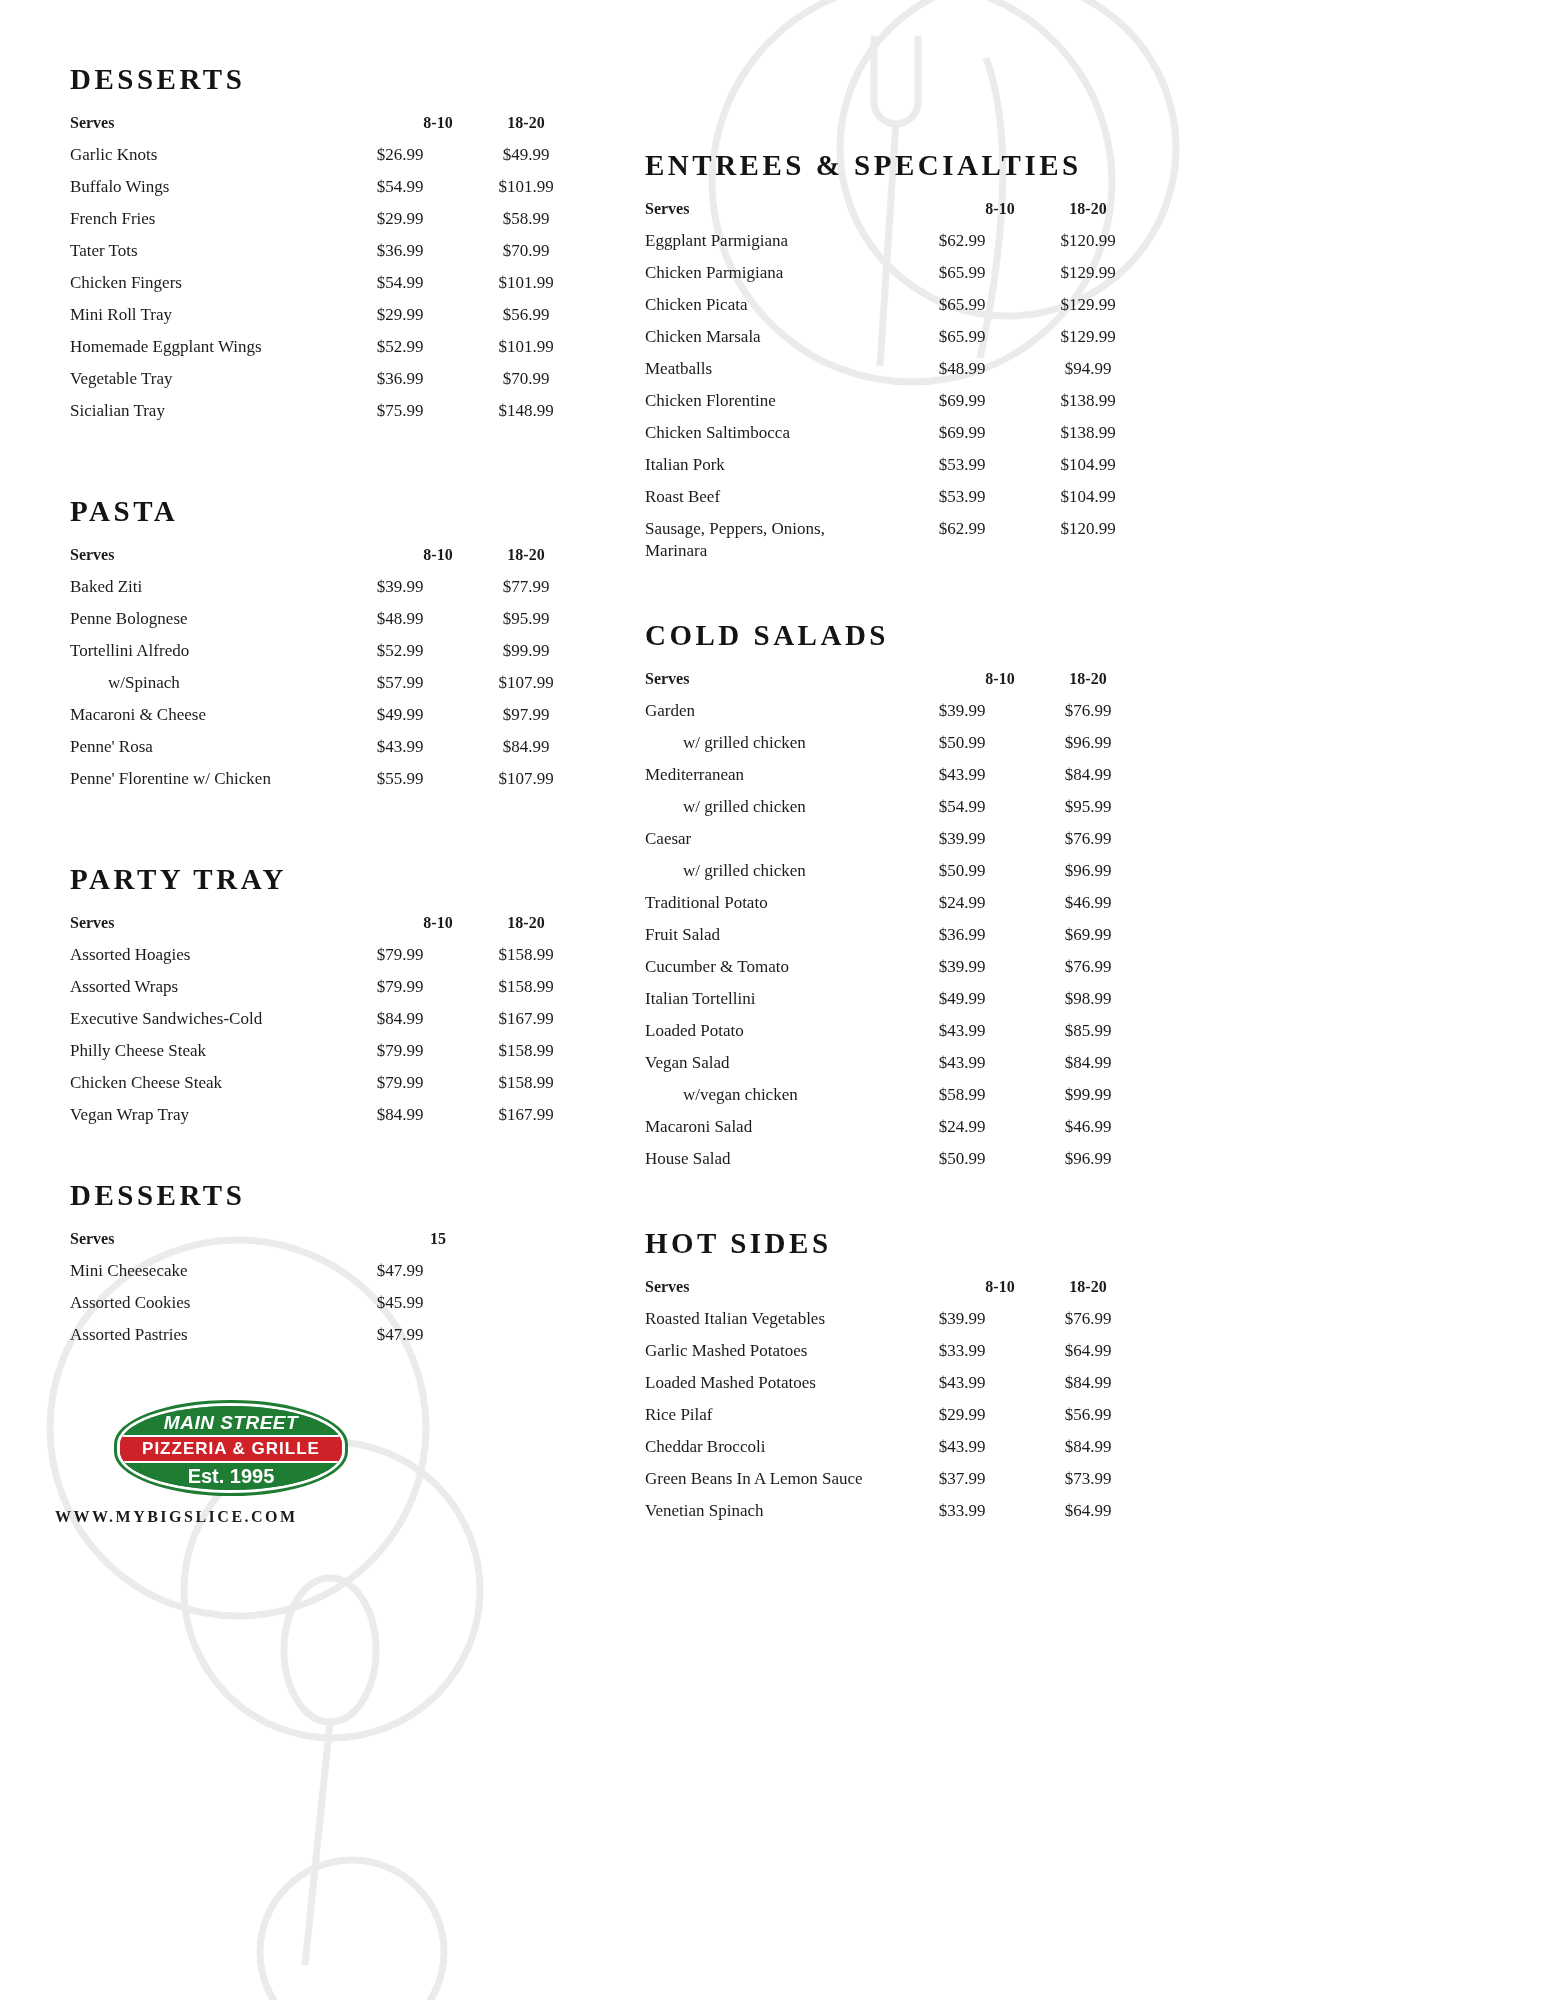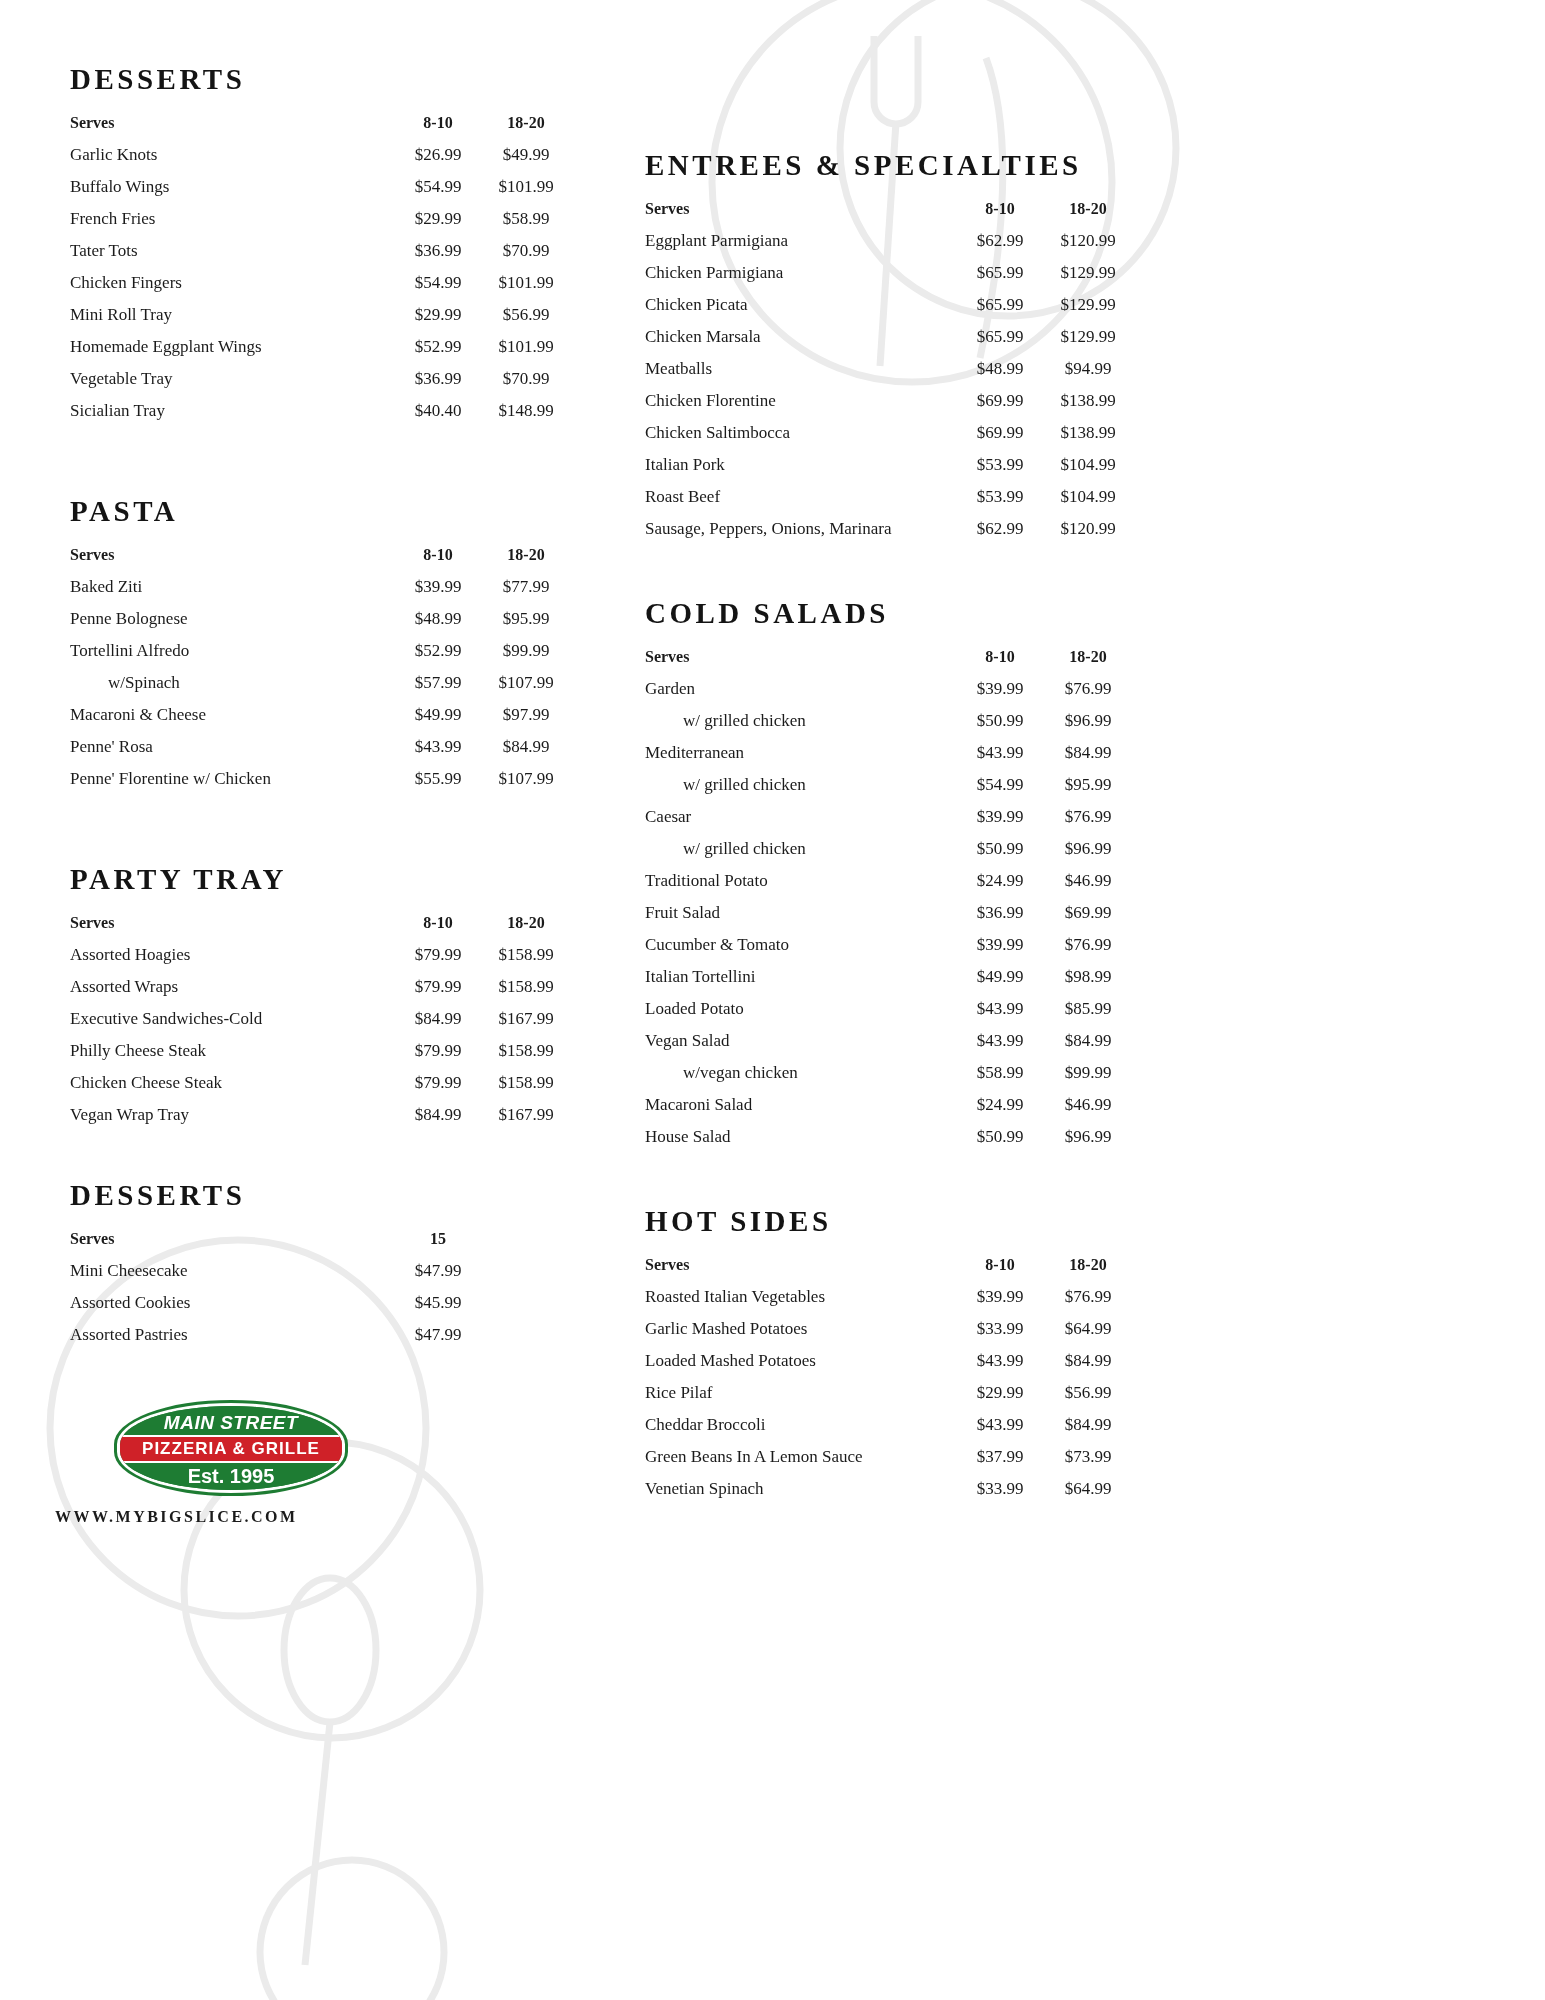--- a/index.html
+++ b/index.html
@@ -27,21 +27,21 @@
     font-weight:700;
     letter-spacing:3.5px;
     color:#141414;
     line-height:34px;
     margin-bottom:16px;
     font-family:"Liberation Serif", serif;
   }
 
   .header-row, .item-row { display:flex; align-items:baseline; }
   .header-row { font-weight:700; font-size:16px; line-height:22px; margin-bottom:10px; }
-  .item-row   { font-size:17px; line-height:22px; margin-bottom:10px; }
+  .item-row   { font-size:17px; line-height:22px; margin-bottom:10px;gap:38px; }
   .serves, .item-name { flex:1 1 auto; padding-right:6px; }
   .price-col { flex:0 0 88px; text-align:center; }
   .item-row.indent .item-name { padding-left:38px; }
 
   
   .logo-badge {
     position:absolute;
     left:114px; top:1400px;
     width:234px; height:96px;
     border:3px solid #1e7c33;
@@ -155,21 +155,21 @@
     <span class="price-col">$52.99</span>
     <span class="price-col">$101.99</span>
   </div>
           <div class="item-row">
     <span class="item-name">Vegetable Tray</span>
     <span class="price-col">$36.99</span>
     <span class="price-col">$70.99</span>
   </div>
           <div class="item-row">
     <span class="item-name">Sicialian Tray</span>
-    <span class="price-col">$40.40</span>
+    <span class="price-col">$75.99</span>
     <span class="price-col">$148.99</span>
   </div>
         </div>
   </section>
       <section class="menu-section">
     <h2 class="section-title">PASTA</h2>
     <div class="header-row">
       <span class="serves">Serves</span>
       <span class="price-col">8-10</span>
       <span class="price-col">18-20</span>

